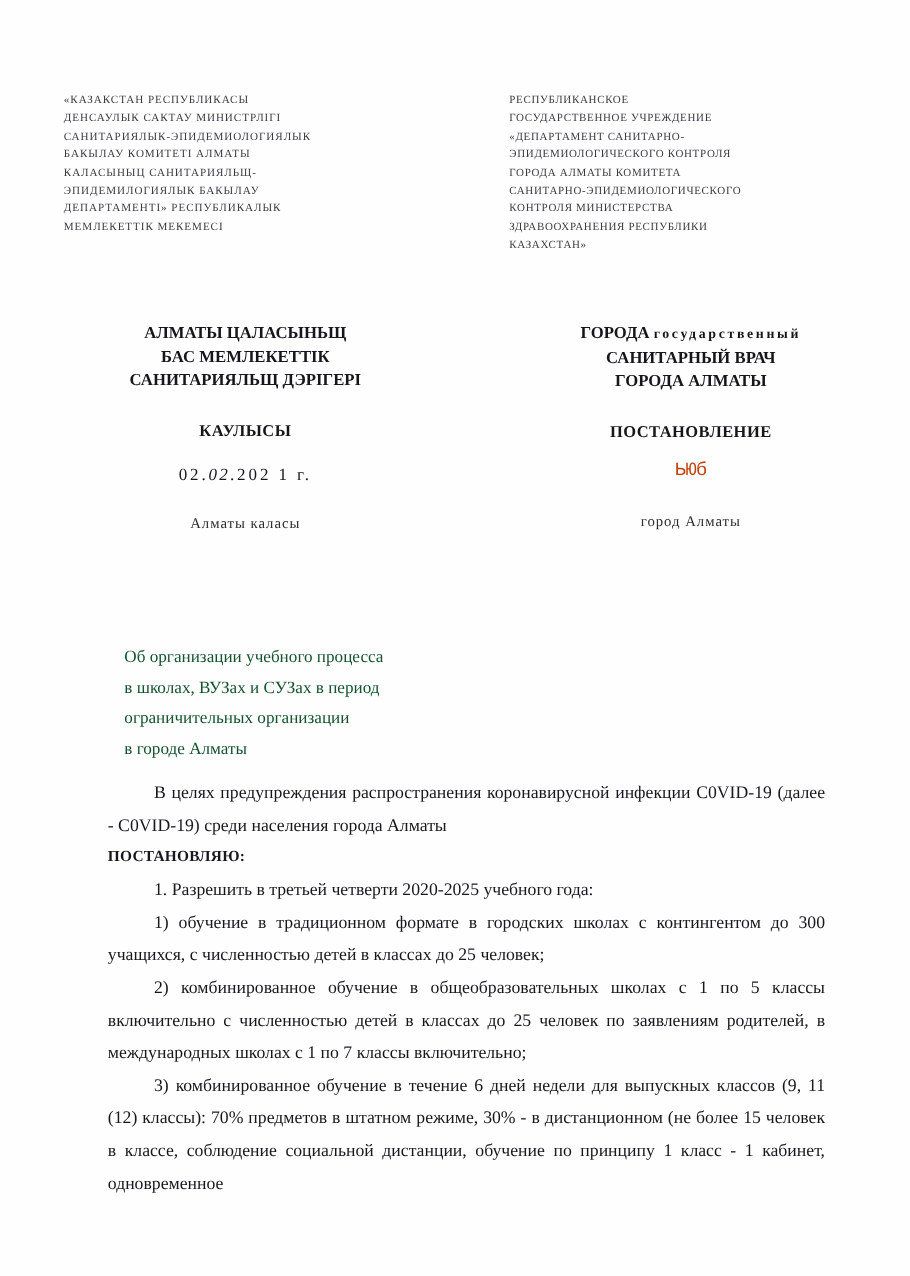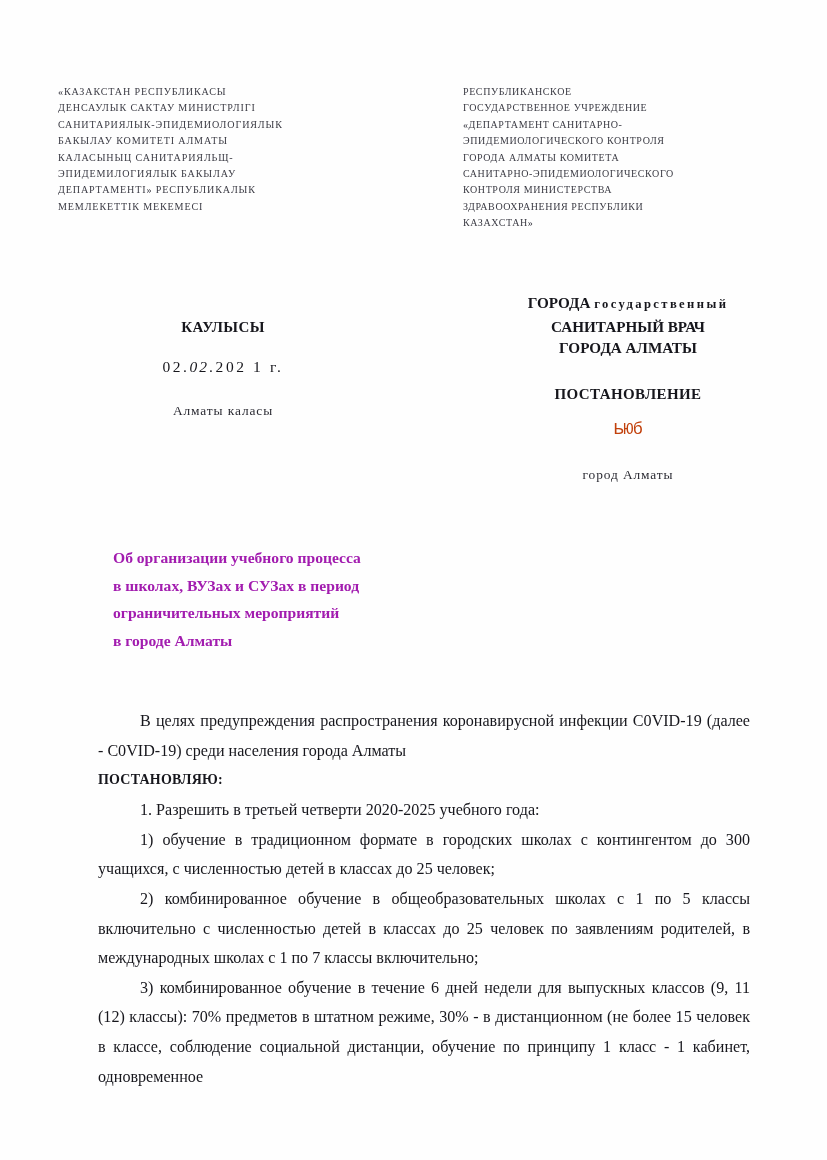--- a/index.html
+++ b/index.html
@@ -116,27 +116,27 @@
     margin-top: 27px;
     font-size: 13.4px;
     letter-spacing: 0.9px;
     color: #2b2b33;
   }
   .place-right { margin-top: 22px; }
 
   
   .subject {
     position: absolute;
-    top: 544px;
+    top: 584px;
     left: 113px;
     width: 430px;
-    font-weight: bold;
+    font-weight: normal;
     font-size: 15.6px;
     line-height: 27.6px;
-    color: #a21caf;
+    color: #14532d;
   }
   .subject .ln { display: block; }
 
   
   .body-text {
     position: absolute;
     top: 706px;
     left: 98px;
     width: 652px;
     font-size: 16.1px;
@@ -188,20 +188,25 @@
       <span class="ln">КОНТРОЛЯ МИНИСТЕРСТВА</span>
       <span class="ln">ЗДРАВООХРАНЕНИЯ РЕСПУБЛИКИ</span>
       <span class="ln">КАЗАХСТАН»</span>
     </div>
 
   </div>
 
   <div class="titles">
 
     <div class="title-col title-left">
+      <div class="authority">
+        <span class="ln">АЛМАТЫ ЦАЛАСЫНЬЩ</span>
+        <span class="ln">БАС МЕМЛЕКЕТТIК</span>
+        <span class="ln">САНИТАРИЯЛЬЩ ДЭРIГЕРI</span>
+      </div>
       <div class="doc-kind">КАУЛЫСЫ</div>
       <div class="doc-date">
         <span>02.</span><span class="ital">02</span><span>.202 1 г.</span>
       </div>
       <div class="place">Алматы каласы</div>
     </div>
 
     <div class="title-col title-right">
       <div class="authority">
         <span class="ln"><span>ГОРОДА</span> <span class="spaced-lower">государственный</span></span>
@@ -211,21 +216,21 @@
       <div class="doc-kind">ПОСТАНОВЛЕНИЕ</div>
       <div class="doc-number">ЬЮб</div>
       <div class="place place-right">город Алматы</div>
     </div>
 
   </div>
 
   <div class="subject">
     <span class="ln">Об организации учебного процесса</span>
     <span class="ln">в школах, ВУЗах и СУЗах в период</span>
-    <span class="ln">ограничительных мероприятий</span>
+    <span class="ln">ограничительных организации</span>
     <span class="ln">в городе Алматы</span>
   </div>
 
   <div class="body-text">
     <p>В целях предупреждения распространения коронавирусной инфекции C0VID-19 (далее - C0VID-19) среди населения города Алматы</p>
     <p class="decree-word no-indent">ПОСТАНОВЛЯЮ:</p>
     <p>1. Разрешить в третьей четверти 2020-2025 учебного года:</p>
     <p>1) обучение в традиционном формате в городских школах с контингентом до 300 учащихся, с численностью детей в классах до 25 человек;</p>
     <p>2) комбинированное обучение в общеобразовательных школах с 1 по 5 классы включительно с численностью детей в классах до 25 человек по заявлениям родителей, в международных школах с 1 по 7 классы включительно;</p>
     <p>3) комбинированное обучение в течение 6 дней недели для выпускных классов (9, 11 (12) классы): 70% предметов в штатном режиме, 30% - в дистанционном (не более 15 человек в классе, соблюдение социальной дистанции, обучение по принципу 1 класс - 1 кабинет, одновременное</p>

